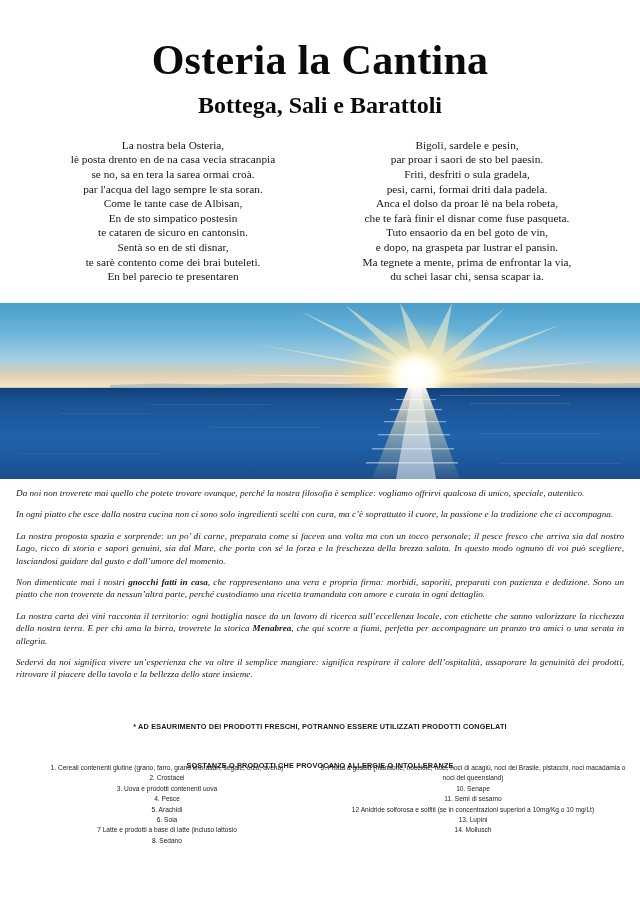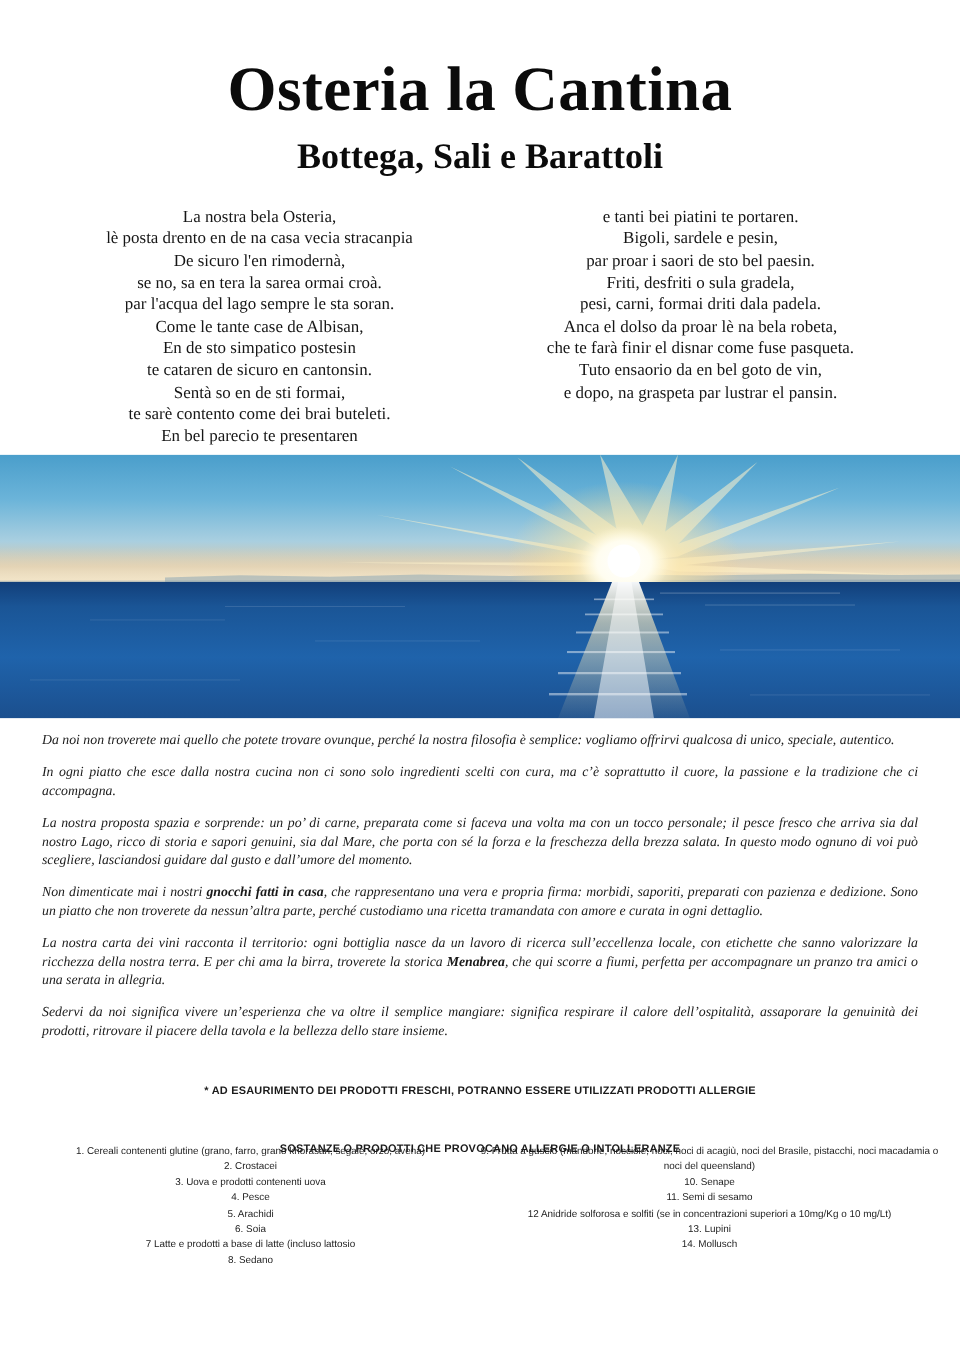--- a/index.html
+++ b/index.html
@@ -73,21 +73,21 @@
   }
   .photo-svg { display: block; width: 640px; height: 176px; }
 
   
   .body-copy {
     position: absolute;
     top: 487px;
     left: 0;
     width: 640px;
     box-sizing: border-box;
-    padding: 0 28px;
+    padding: 0 16px;
   }
   .body-copy p {
     margin: 0 0 9px 0;
     font-family: "Liberation Serif", serif;
     font-style: italic;
     font-size: 9.2px;
     line-height: 12.4px;
     text-align: justify;
     color: #1a1a1a;
   }
@@ -137,40 +137,40 @@
 
 <div class="header">
   <h1 class="title">Osteria la Cantina</h1>
   <div class="subtitle">Bottega, Sali e Barattoli</div>
 </div>
 
 <div class="poem">
   <div class="poem-col left">
       <div class="poem-line">La nostra bela Osteria,</div>
       <div class="poem-line">lè posta drento en de na casa vecia stracanpia</div>
-      <div class="poem-line">De sicuro l'en rimodernà,</div>
       <div class="poem-line">se no, sa en tera la sarea ormai croà.</div>
       <div class="poem-line">par l'acqua del lago sempre le sta soran.</div>
       <div class="poem-line">Come le tante case de Albisan,</div>
       <div class="poem-line">En de sto simpatico postesin</div>
       <div class="poem-line">te cataren de sicuro en cantonsin.</div>
-      <div class="poem-line">Sentà so en de sti formai,</div>
+      <div class="poem-line">Sentà so en de sti disnar,</div>
       <div class="poem-line">te sarè contento come dei brai buteleti.</div>
       <div class="poem-line">En bel parecio te presentaren</div>
     </div>
   <div class="poem-col right">
-      <div class="poem-line">e tanti bei piatini te portaren.</div>
       <div class="poem-line">Bigoli, sardele e pesin,</div>
       <div class="poem-line">par proar i saori de sto bel paesin.</div>
       <div class="poem-line">Friti, desfriti o sula gradela,</div>
       <div class="poem-line">pesi, carni, formai driti dala padela.</div>
       <div class="poem-line">Anca el dolso da proar lè na bela robeta,</div>
       <div class="poem-line">che te farà finir el disnar come fuse pasqueta.</div>
       <div class="poem-line">Tuto ensaorio da en bel goto de vin,</div>
       <div class="poem-line">e dopo, na graspeta par lustrar el pansin.</div>
+      <div class="poem-line">Ma tegnete a mente, prima de enfrontar la via,</div>
+      <div class="poem-line">du schei lasar chi, sensa scapar ia.</div>
     </div>
 </div>
 
 <div class="photo">
   <svg class="photo-svg" viewBox="0 0 640 176" preserveAspectRatio="none">
     <defs>
       <linearGradient id="skyGrad" x1="0" y1="0" x2="0" y2="1">
         <stop offset="0%" stop-color="#4a9ecb"></stop>
         <stop offset="35%" stop-color="#6bb4d9"></stop>
         <stop offset="68%" stop-color="#a9cfe0"></stop>
@@ -255,21 +255,21 @@
 <div class="body-copy">
     <p><span>Da noi non troverete mai quello che potete trovare ovunque, perché la nostra filosofia è semplice: vogliamo offrirvi qualcosa di unico, speciale, autentico.</span></p>
     <p><span>In ogni piatto che esce dalla nostra cucina non ci sono solo ingredienti scelti con cura, ma c’è soprattutto il cuore, la passione e la tradizione che ci accompagna.</span></p>
     <p><span>La nostra proposta spazia e sorprende: un po’ di carne, preparata come si faceva una volta ma con un tocco personale; il pesce fresco che arriva sia dal nostro Lago, ricco di storia e sapori genuini, sia dal Mare, che porta con sé la forza e la freschezza della brezza salata. In questo modo ognuno di voi può scegliere, lasciandosi guidare dal gusto e dall’umore del momento.</span></p>
     <p><span>Non dimenticate mai i nostri </span><b>gnocchi fatti in casa</b><span>, che rappresentano una vera e propria firma: morbidi, saporiti, preparati con pazienza e dedizione. Sono un piatto che non troverete da nessun’altra parte, perché custodiamo una ricetta tramandata con amore e curata in ogni dettaglio.</span></p>
     <p><span>La nostra carta dei vini racconta il territorio: ogni bottiglia nasce da un lavoro di ricerca sull’eccellenza locale, con etichette che sanno valorizzare la ricchezza della nostra terra. E per chi ama la birra, troverete la storica </span><b>Menabrea</b><span>, che qui scorre a fiumi, perfetta per accompagnare un pranzo tra amici o una serata in allegria.</span></p>
     <p><span>Sedervi da noi significa vivere un’esperienza che va oltre il semplice mangiare: significa respirare il calore dell’ospitalità, assaporare la genuinità dei prodotti, ritrovare il piacere della tavola e la bellezza dello stare insieme.</span></p>
   </div>
 
 <div class="notices">
-  <div class="notice">* AD ESAURIMENTO DEI PRODOTTI FRESCHI, POTRANNO ESSERE UTILIZZATI PRODOTTI ALLERGIE</div>
+  <div class="notice">* AD ESAURIMENTO DEI PRODOTTI FRESCHI, POTRANNO ESSERE UTILIZZATI PRODOTTI CONGELATI</div>
   <div class="notice second">SOSTANZE O PRODOTTI CHE PROVOCANO ALLERGIE O INTOLLERANZE</div>
 </div>
 
 <div class="allergens">
   <div class="allergen-col">
       <div class="allergen-item">1. Cereali contenenti glutine (grano, farro, grano khorasan, segale, orzo, avena)</div>
       <div class="allergen-item">2. Crostacei</div>
       <div class="allergen-item">3. Uova e prodotti contenenti uova</div>
       <div class="allergen-item">4. Pesce</div>
       <div class="allergen-item">5. Arachidi</div>

